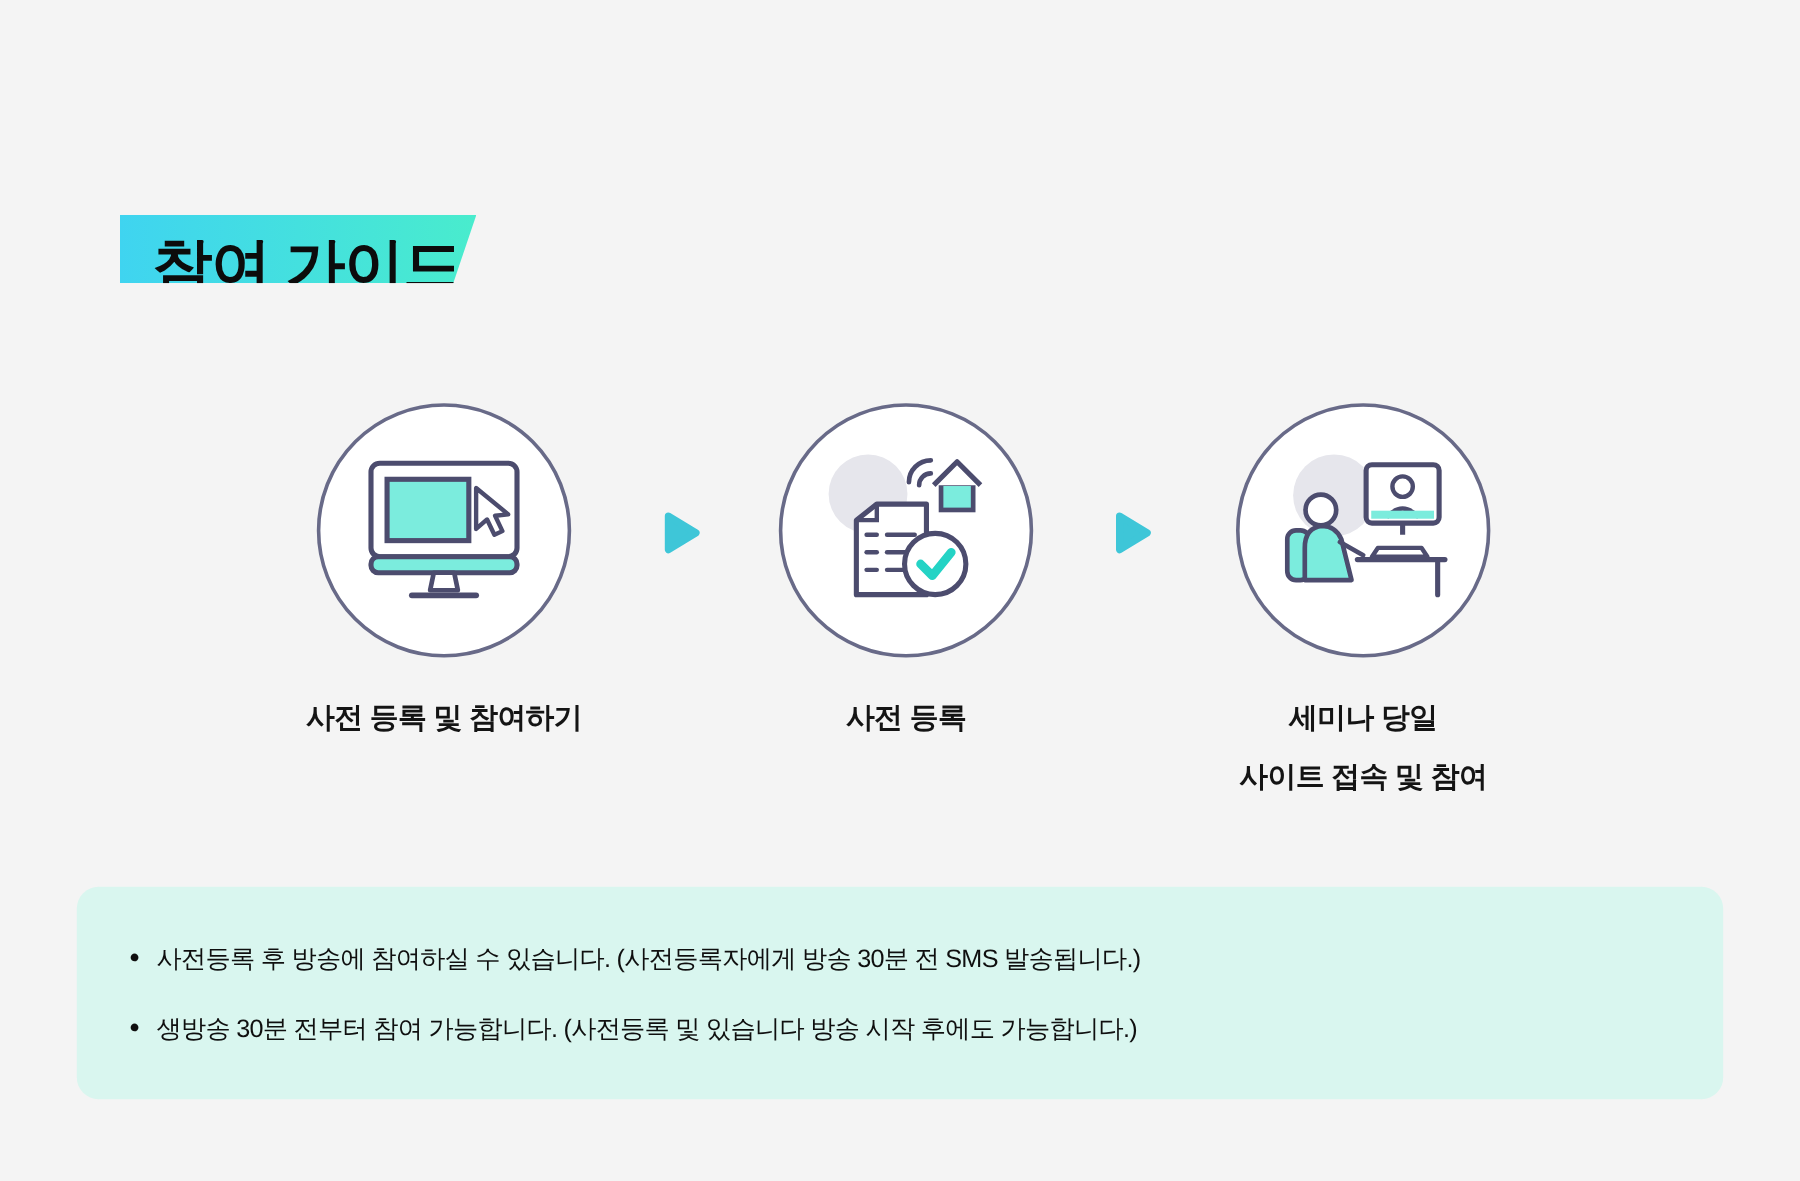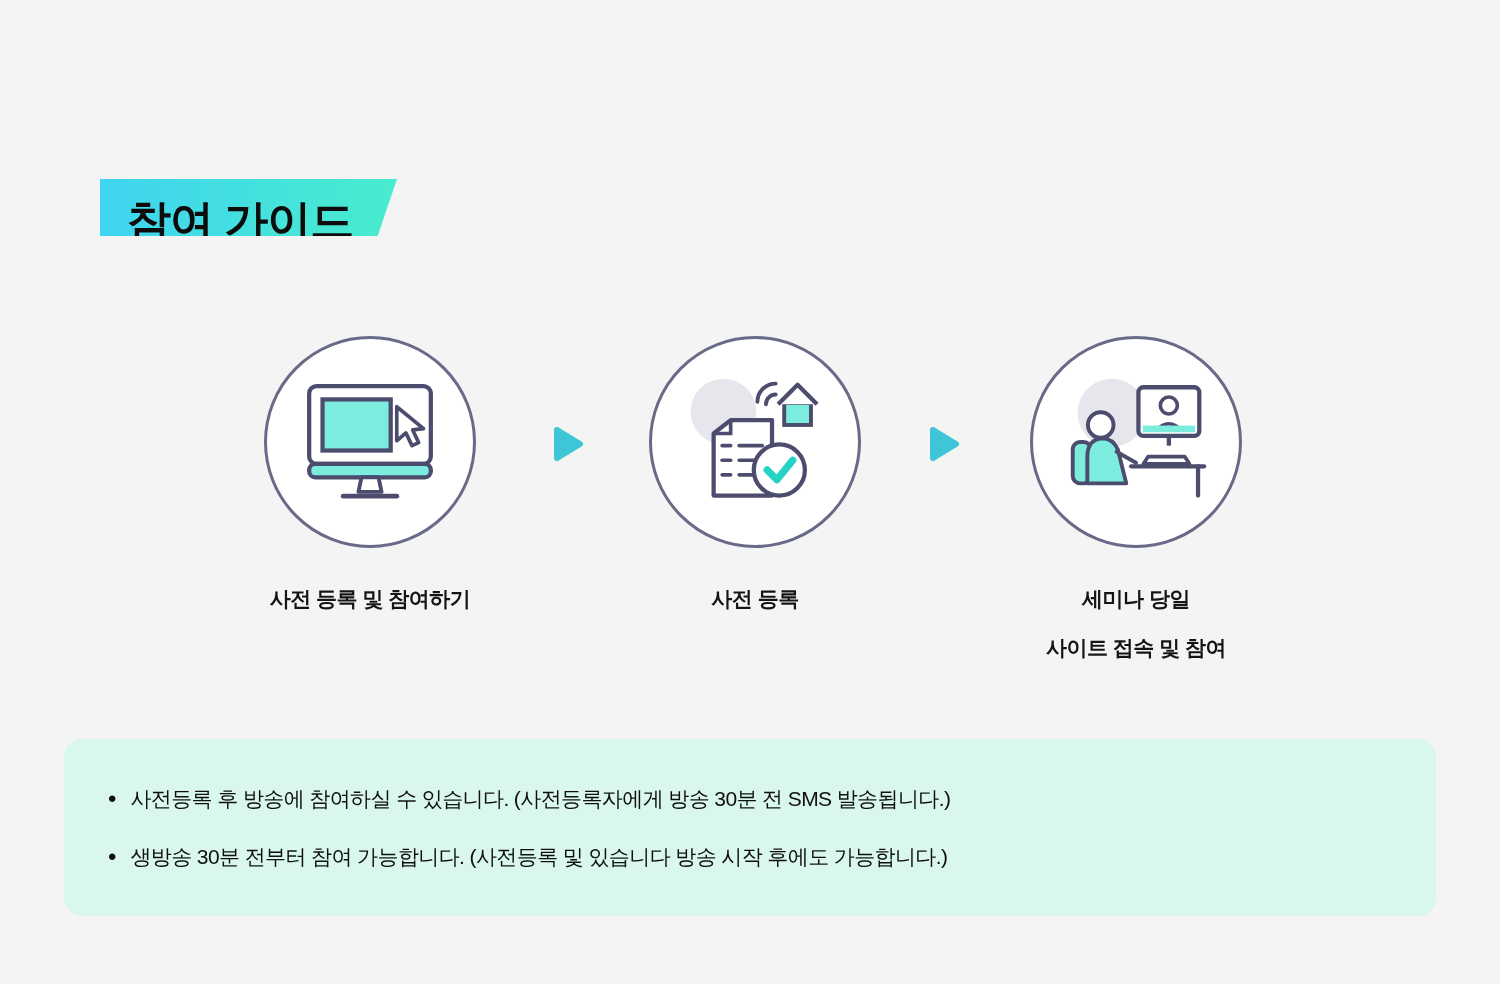--- a/index.html
+++ b/index.html
@@ -27,21 +27,21 @@
   
   .badge{
     position:absolute;left:100px;top:179px;
     width:297px;height:57px;
     display:flex;align-items:center;
     padding-left:27px;
     background:linear-gradient(90deg,var(--badge-g1) 0%,var(--badge-g2) 100%);
     clip-path:polygon(0 0,100% 0,93.5% 100%,0 100%);
   }
   .badge span{
-    font-size:44px;font-weight:800;letter-spacing:-1px;color:#0c0c0c;
+    font-size:50px;font-weight:800;letter-spacing:-1px;color:#0c0c0c;
     white-space:nowrap;
     margin-top:28px;
   }
 
   
   .step-circle{
     position:absolute;top:336px;width:212px;height:212px;
     border-radius:50%;background:#ffffff;
     border:3px solid var(--circle-border);
     display:flex;align-items:center;justify-content:center;
@@ -53,21 +53,21 @@
   .icon svg{width:100%;height:100%;display:block;}
 
   
   .arrow{position:absolute;top:425px;width:34px;height:38px;}
   .arrow-1{left:552px;}
   .arrow-2{left:928px;}
 
   
   .step-label{
     position:absolute;top:574px;width:500px;text-align:center;
-    font-size:21px;font-weight:800;line-height:49px;
+    font-size:24px;font-weight:800;line-height:49px;
     letter-spacing:-0.5px;color:var(--text);
   }
   .label-1{left:120px;}
   .label-2{left:505px;text-align:center;}
   .label-3{left:886px;}
 
   
   .note-box{
     position:absolute;left:64px;top:739px;width:1372px;height:177px;
     background:var(--note-bg);border-radius:18px;

